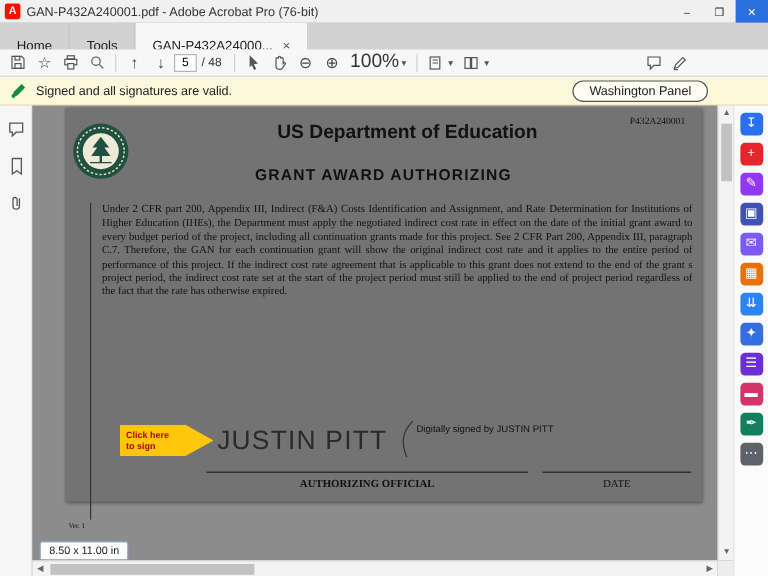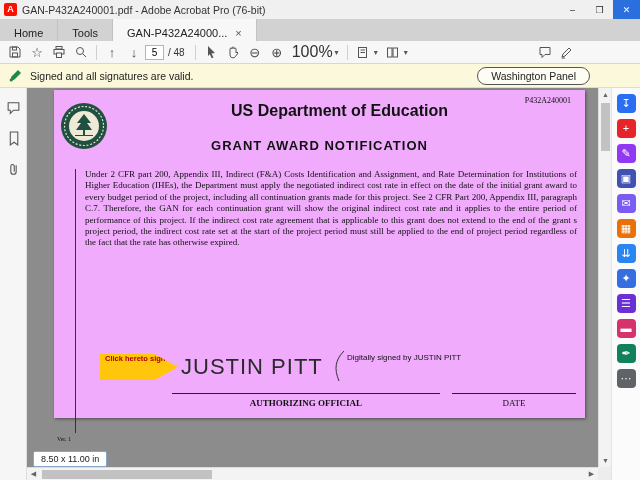--- a/index.html
+++ b/index.html
@@ -13,21 +13,21 @@
     background:#f0f0f0; display:flex; align-items:center; font-size:10.5px; color:#333; }
   .acro-ic { width:13px; height:13px; margin:0 5px 0 4px; background:#fa0f00; border-radius:2px;
     color:#fff; font-size:9px; font-weight:bold; text-align:center; line-height:13px; }
   .win-ctrls { margin-left:auto; display:flex; height:19px; }
   .win-btn { width:27px; height:19px; display:flex; align-items:center; justify-content:center;
     font-size:9px; color:#222; }
   .win-btn.close { background:#2a6fdd; color:#fff; }
   
   .tabbar { position:absolute; left:0; top:19px; width:640px; height:22px;
     background:#d2d2d2; display:flex; align-items:stretch; font-size:11px; color:#222; }
-  .tab { padding:14px 14px; display:flex; align-items:center; border-right:1px solid #c2c2c2; }
+  .tab { padding:14px 14px; display:flex; border-right:1px solid #c2c2c2;text-decoration:underline; }
   .tab.active { background:#f7f7f7; border-right:1px solid #c2c2c2; }
   .tab .x { margin-left:8px; color:#555; font-size:11px; }
   
   .toolbar { position:absolute; left:0; top:41px; width:640px; height:23px;
     background:#f7f7f7; border-bottom:1px solid #d6d6d6; display:flex; align-items:center;
     padding-left:4px; color:#444; }
   .tbtn { width:22px; height:21px; display:flex; align-items:center; justify-content:center;
     font-size:13px; color:#444; }
   .tbtn svg { display:block; }
   .tdiv { width:1px; height:15px; background:#d0d0d0; margin:0 4px; }
@@ -43,34 +43,34 @@
   .sigbar .msg { font-size:10.5px; color:#222; margin-left:8px; }
   .sig-panel-btn { margin-left:auto; margin-right:50px; border:1px solid #555; border-radius:10px;
     background:#fefdf3; font-size:10.5px; color:#222; padding:2px 13px; }
   
   .leftrail { position:absolute; left:0; top:88px; width:27px; height:392px;
     background:#f6f6f6; border-right:1px solid #dedede; display:flex; flex-direction:column;
     align-items:center; padding-top:10px; gap:13px; }
   .lr-btn { width:18px; height:18px; display:flex; align-items:center; justify-content:center; }
   
   .docarea { position:absolute; left:27px; top:88px; width:571px; height:379px; background:#8c8c8c; }
-  .page { position:absolute; left:27px; top:2px; width:531px; height:328px; background:#f0abfc;
+  .page { position:absolute; left:27px; top:2px; width:531px; height:328px; background:#737373;
     box-shadow:1px 1px 3px rgba(0,0,0,.45); color:#111; }
   .doc-num { position:absolute; right:14px; top:6px; font-size:8px; font-family:"Liberation Serif",serif; }
   .hdr1 { position:absolute; left:0; top:12px; width:100%; text-align:center; font-weight:bold; font-size:16px;padding-left:40px; }
   .hdr2 { position:absolute; left:0; top:26px; width:100%; text-align:center; font-weight:bold; font-size:12px; }
   .gan-title { position:absolute; left:0; top:48px; width:100%; text-align:center;
     font-weight:bold; font-size:13px; letter-spacing:1px; }
   .seal { position:absolute; left:6px; top:12px; }
   .form-vline { position:absolute; left:21px; top:79px; width:1px; height:264px; background:#333; }
   .bodytext { position:absolute; left:31px; top:79px; width:492px;
     font-family:"Liberation Serif",serif; font-size:9px; line-height:11.4px; text-align:justify; }
   .sign-arrow { position:absolute; left:46px; top:264px; width:78px; height:26px;
     background:#ffc60b; clip-path:polygon(0 0, 70% 0, 100% 50%, 70% 100%, 0 100%);
-    display:flex; flex-direction:row; justify-content:flex-start; padding-left:5px; }
+    display:flex; flex-direction:column; justify-content:center; padding-left:5px; }
   .sign-arrow span { font-size:7.5px; font-weight:bold; color:#b00000; line-height:9px; }
   .sig-name { position:absolute; left:127px; top:264px; font-size:22px; letter-spacing:1px; color:#2a2a2a; }
   .sig-flourish { position:absolute; left:276px; top:260px; }
   .sig-details { position:absolute; left:293px; top:263px; font-size:8px; line-height:10.5px; color:#111; }
   .sig-line { position:absolute; left:118px; top:303px; width:268px; border-top:1px solid #222; }
   .date-line { position:absolute; left:398px; top:303px; width:124px; border-top:1px solid #222; }
   .auth-lbl { position:absolute; left:118px; top:308px; width:268px; text-align:center;
     font-family:"Liberation Serif",serif; font-weight:bold; font-size:9px; }
   .date-lbl { position:absolute; left:398px; top:308px; width:124px; text-align:center;
     font-family:"Liberation Serif",serif; font-weight:normal; font-size:9px; }
@@ -234,21 +234,21 @@
       <svg class="seal" width="48" height="48" viewBox="0 0 48 48">
         <circle cx="24" cy="24" r="23" fill="#20503f"></circle>
         <circle cx="24" cy="24" r="19.5" fill="none" stroke="#e9e4d2" stroke-width="1.2" stroke-dasharray="2 1.7"></circle>
         <circle cx="24" cy="24" r="15" fill="#efe9d8"></circle>
         <path d="M24 12l7 9h-4l5 7H16l5-7h-4z" fill="#20503f"></path>
         <rect x="23" y="27" width="2" height="6" fill="#20503f"></rect>
         <line x1="15" y1="33.5" x2="33" y2="33.5" stroke="#20503f"></line>
       </svg>
 
       <div class="hdr1">US Department of Education</div>
-      <div class="gan-title">GRANT AWARD NOTIFICATION</div>
+      <div class="gan-title">GRANT AWARD AUTHORIZING</div>
 
       <div class="form-vline"></div>
       <div class="bodytext">Under 2 CFR part 200, Appendix III, Indirect (F&amp;A) Costs Identification and Assignment, and Rate Determination for Institutions of Higher Education (IHEs), the Department must apply the negotiated indirect cost rate in effect on the date of the initial grant award to every budget period of the project, including all continuation grants made for this project. See 2 CFR Part 200, Appendix III, paragraph C.7. Therefore, the GAN for each continuation grant will show the original indirect cost rate and it applies to the entire period of performance of this project. If the indirect cost rate agreement that is applicable to this grant does not extend to the end of the grant s project period, the indirect cost rate set at the start of the project period must still be applied to the end of project period regardless of the fact that the rate has otherwise expired.</div>
 
       <div class="sign-arrow">
         <span>Click here</span>
         <span>to sign</span>
       </div>
 
       <div class="sig-name">JUSTIN PITT</div>

